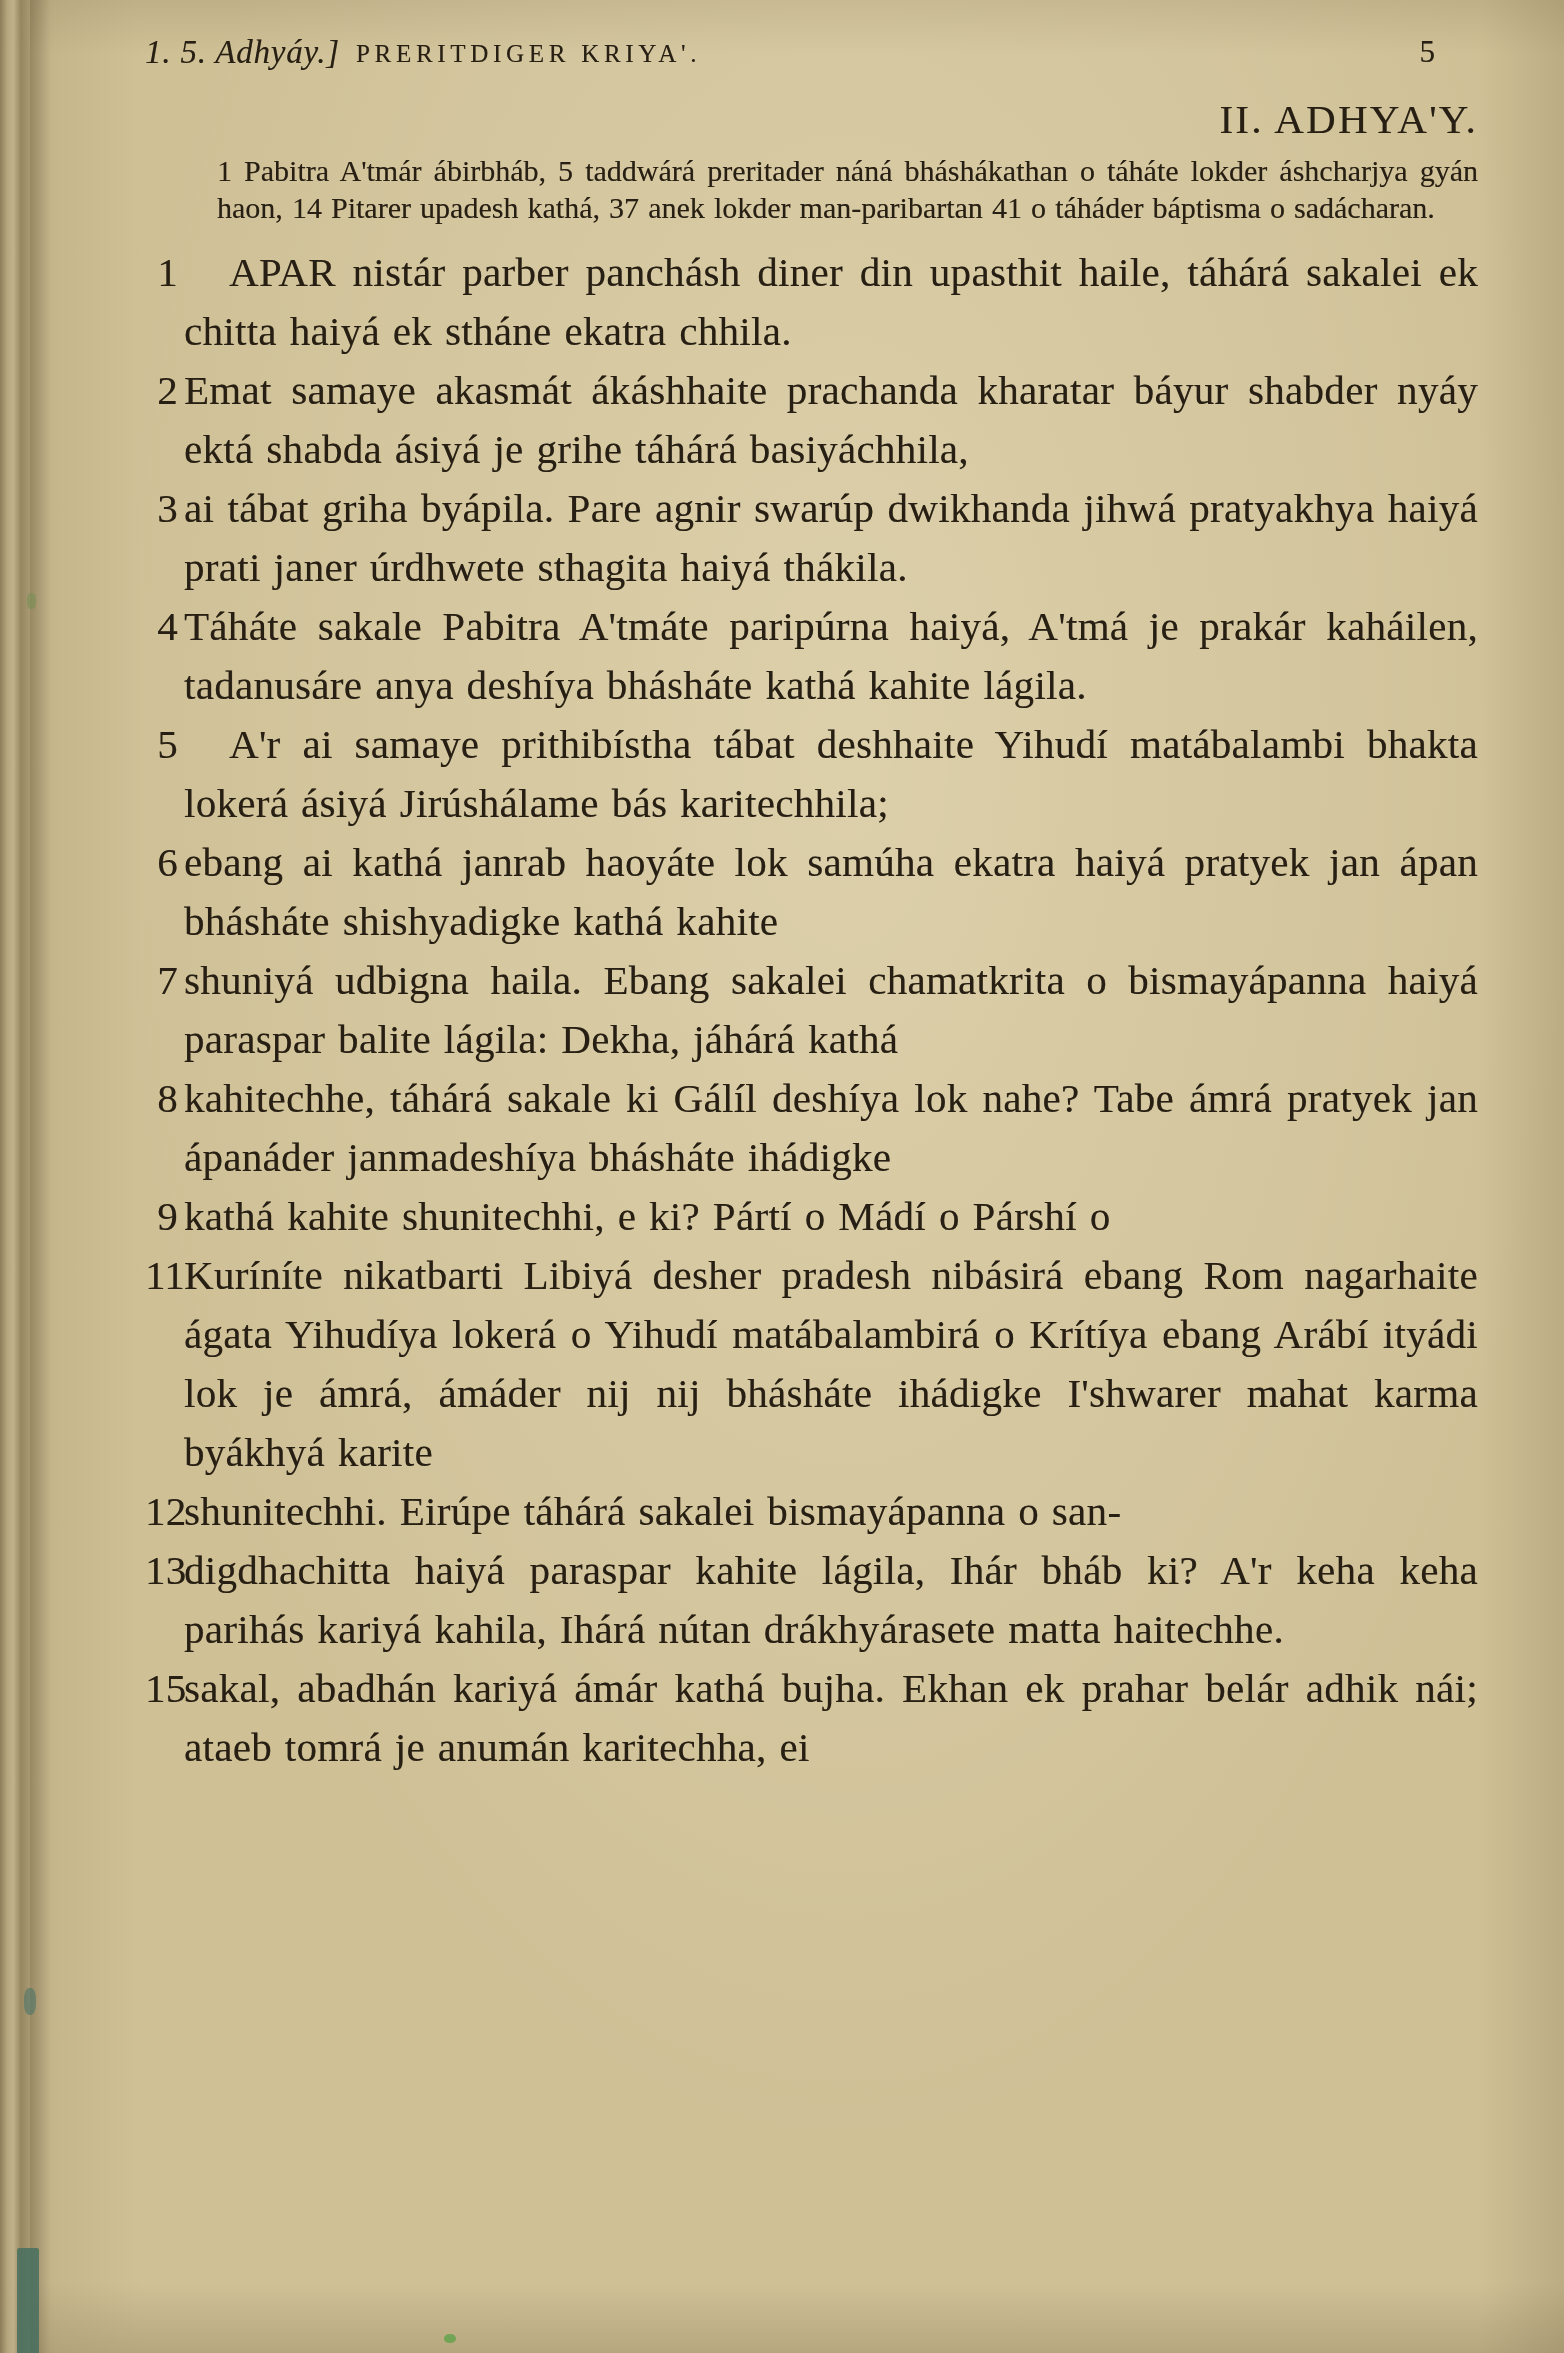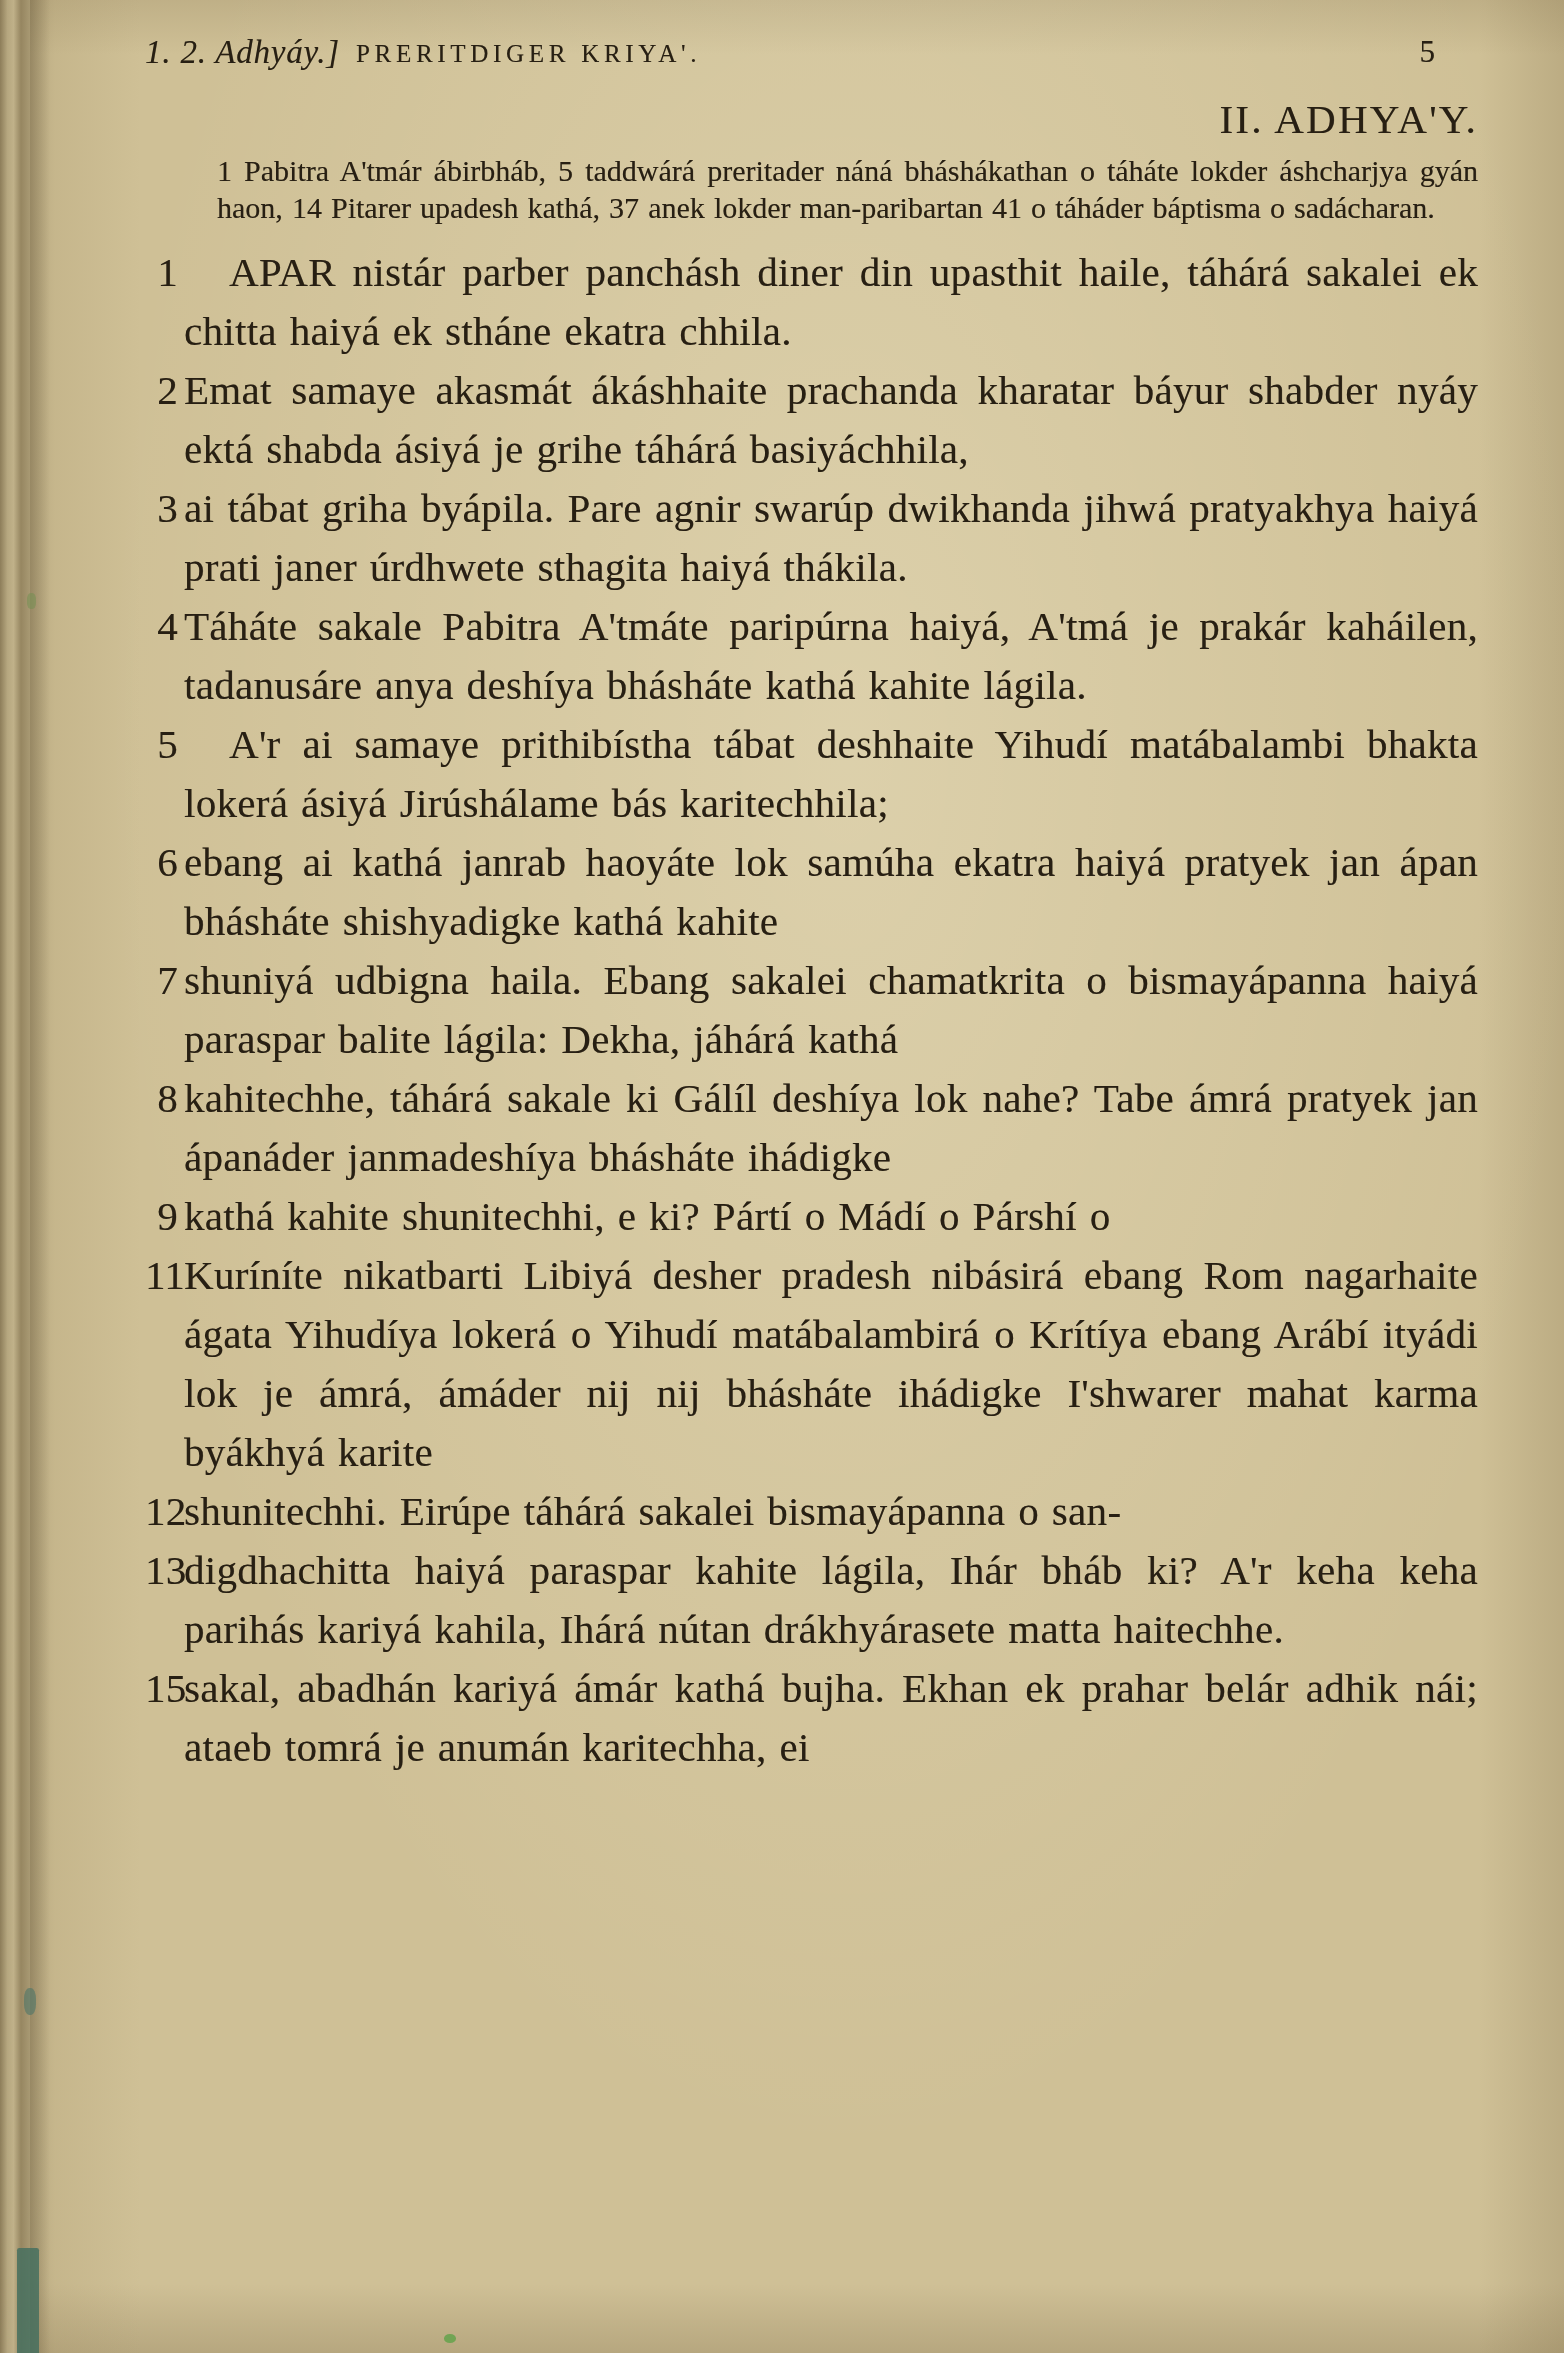--- a/index.html
+++ b/index.html
@@ -82,21 +82,21 @@
   <div class="edge-left"></div>
   <div class="edge-strip"></div>
   <div class="teal-mark"></div>
   <div class="teal-fleck"></div>
   <div class="green-fleck"></div>
   <div class="green-dot"></div>
 
   <div class="content">
 
     <div class="header">
-      <span class="h-left">1. 2. Adhyáy.]</span>
+      <span class="h-left">1. 5. Adhyáy.]</span>
       <span class="h-center">PRERITDIGER KRIYA'.</span>
       <span class="h-right">5</span>
     </div>
 
 
     <div class="chapter-heading">II. ADHYA'Y.</div>
 
     <div class="chapter-summary">1  Pabitra A'tmár ábirbháb,  5  taddwárá preritader náná bháshákathan o táháte lokder áshcharjya gyán haon,  14  Pitarer upadesh kathá,  37  anek lokder man-paribartan  41  o táháder báptisma o sadácharan.</div>
 
     <div class="verses body-text" id="verses">

